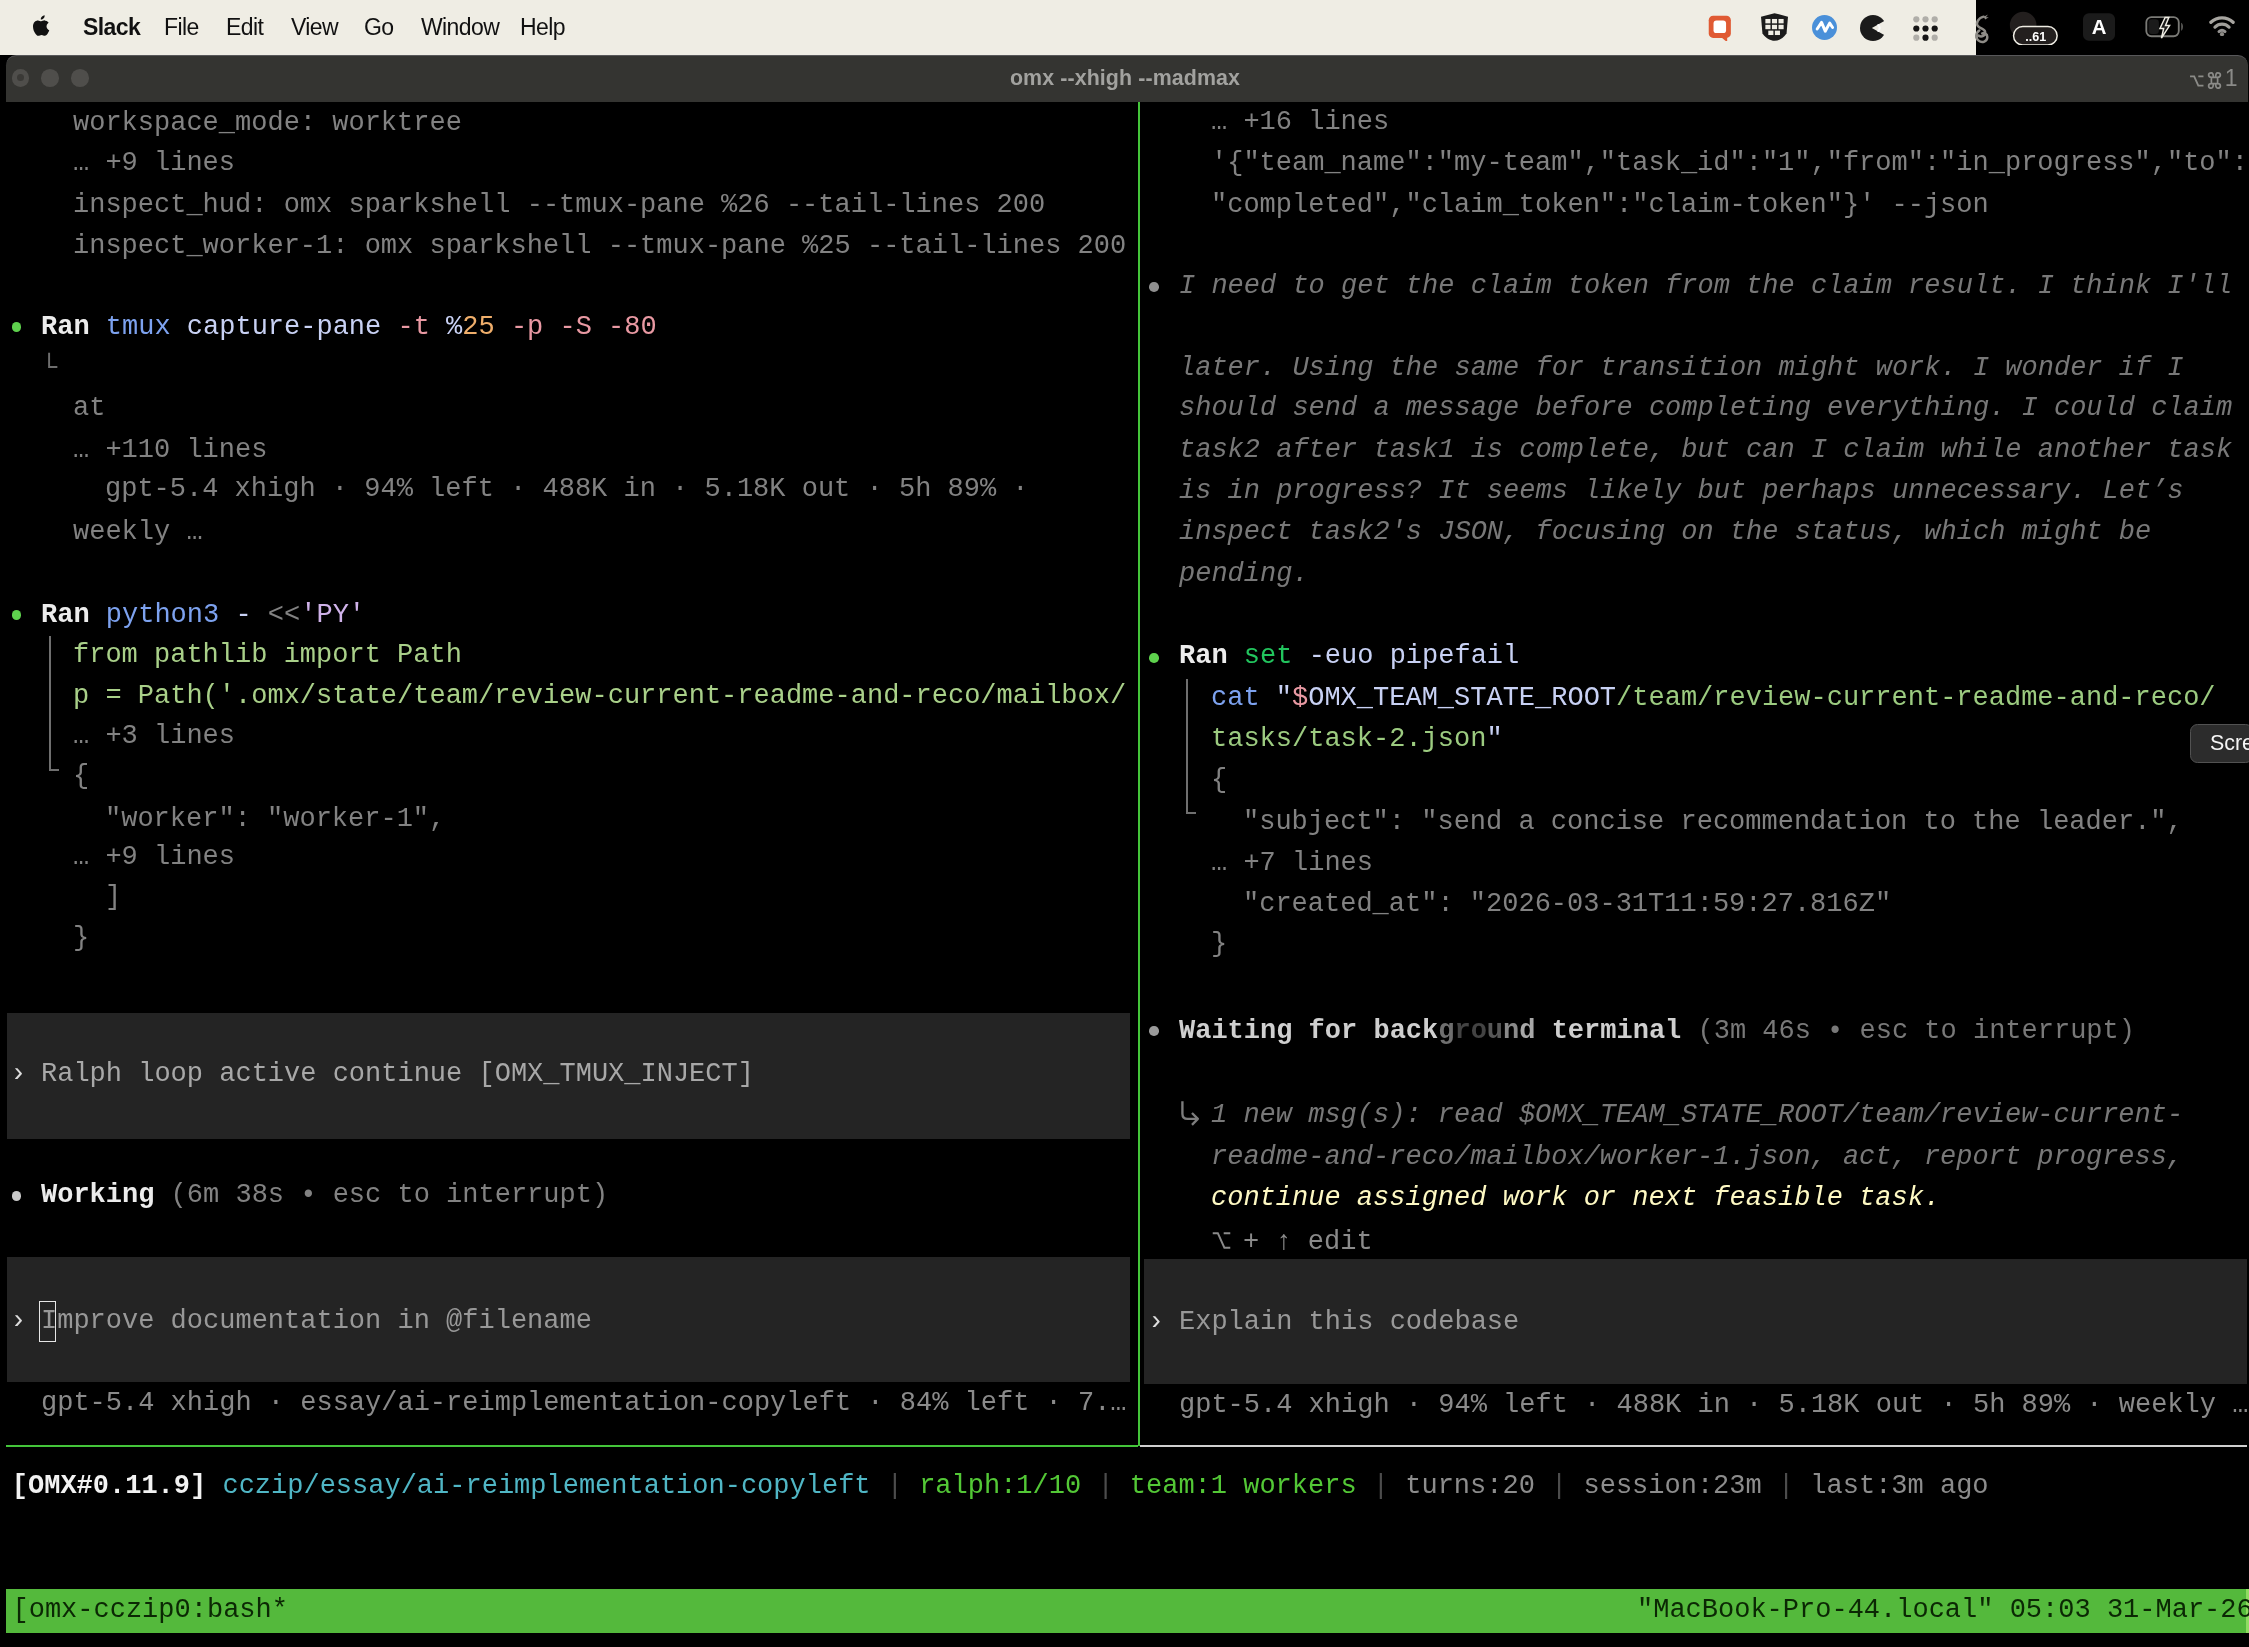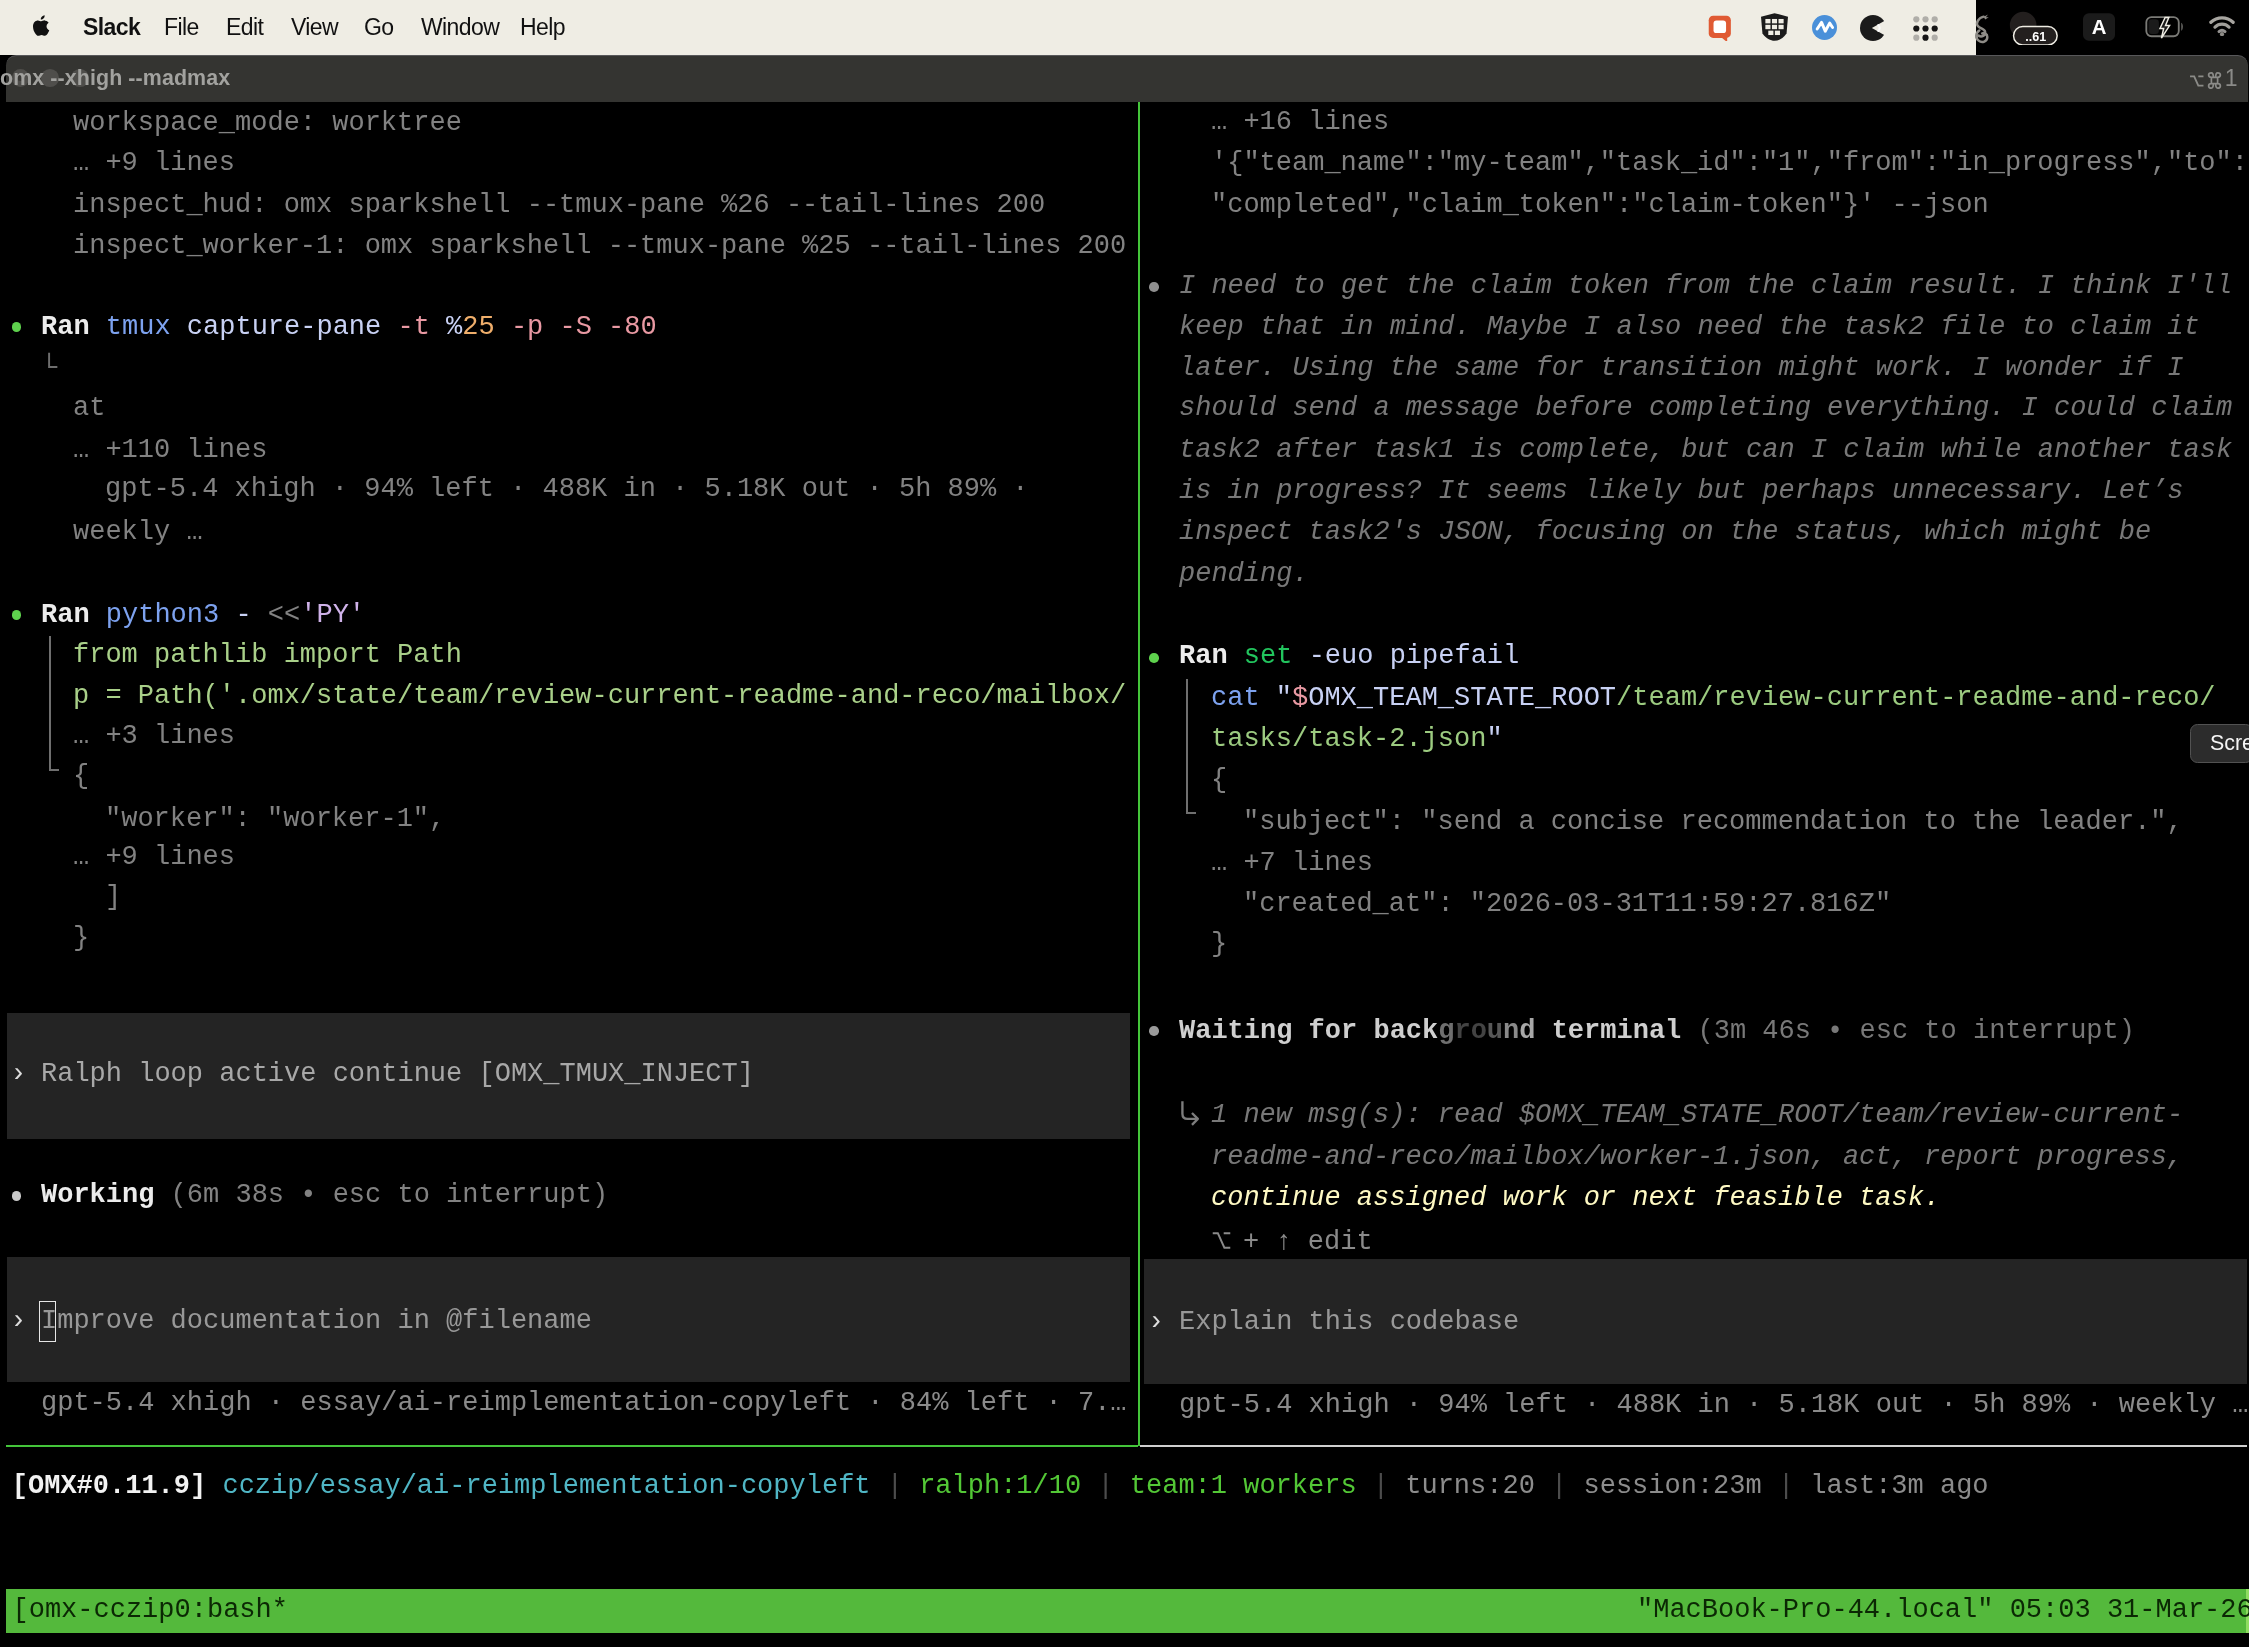--- a/index.html
+++ b/index.html
@@ -1,21 +1,21 @@
 <!DOCTYPE html>
 <html style="font-size:11.8px"><head><meta charset="utf-8"><style>
 * { margin:0; padding:0; box-sizing:border-box; }
 html,body { width:2250px; height:1648px; background:#000; overflow:hidden; }
 #screen { position:relative; width:2250px; height:1648px; background:#000; font-family:"Liberation Mono",monospace; }
 #menubar { position:absolute; left:0; top:0; width:1976px; height:55px; background:#efede4; }
 .mi { position:absolute; top:0; height:55px; line-height:55px; font-family:"Liberation Sans",sans-serif; font-size:23px; color:#111; letter-spacing:-0.6px; }
 .ic { position:absolute; }
 #titlebar { position:absolute; left:5.9px; top:55px; width:2242px; height:47px; background:#343431; border-radius:10.3px 10.3px 0 0; border-top:1.5px solid #58585a; }
 .tl { position:absolute; top:69px; width:17.7px; height:17.7px; border-radius:50%; background:#4f4e4b; }
-#wtitle { position:absolute; top:55px; left:0; width:2250px; height:47px; line-height:47px; font-family:"Liberation Sans",sans-serif; font-size:21.4px; font-weight:bold; color:#a2a29f; letter-spacing:0.1px; }
+#wtitle { position:absolute; top:55px; left:0; width:2250px; height:47px; line-height:47px; text-align:center; font-family:"Liberation Sans",sans-serif; font-size:21.4px; font-weight:bold; color:#a2a29f; letter-spacing:0.1px; }
 #hotkey { position:absolute; top:55px; right:12.5px; height:47px; line-height:47px; font-family:"Liberation Sans",sans-serif; font-size:23px; color:#8b8b88; }
 .ln { position:absolute; white-space:pre; font-size:27px; line-height:41px; height:41px; color:#828282; letter-spacing:0; }
 .box { position:absolute; background:#242424; }
 #divider { position:absolute; left:1138px; top:102px; width:2.2px; height:1344px; background:#44c53a; }
 #bordL { position:absolute; left:5.9px; top:1445px; width:1132px; height:2.2px; background:#44c53a; }
 #bordR { position:absolute; left:1140px; top:1445px; width:1107px; height:2.2px; background:#cfcfcf; }
 #greenbar { position:absolute; left:5.9px; top:1589px; width:2241px; height:44px; background:#54b93c; }
 #cursor { position:absolute; left:39px; top:1301px; width:17px; height:41px; border:1.5px solid #e6e6e6; }
 #screc { position:absolute; left:2190px; top:724px; width:63px; height:39px; background:#2c2c2c; border:1.5px solid #525252; border-radius:7.4px; }
 #screc span { position:absolute; left:19px; top:0; height:37px; line-height:37px; font-family:"Liberation Sans",sans-serif; font-size:21.4px; color:#f5f5f5; }
@@ -161,21 +161,20 @@
 <div class="ln bx" style="left:41px;top:1054px"><span style="color:#a8a8a8;">Ralph loop active continue [OMX_TMUX_INJECT]</span></div>
 <div class="ln " style="left:41px;top:1175px"><span style="color:#ececec;font-weight:bold;">Working</span><span style="color:#828282;"> (6m 38s • esc to interrupt)</span></div>
 <div class="ln bx" style="left:10.3px;top:1301px"><span style="color:#dddddd;">›</span></div>
 <div class="ln bx" style="left:41px;top:1301px"><span style="color:#989898;">Improve documentation in @filename</span></div>
 <div class="ln " style="left:41px;top:1383px"><span style="color:#8a8a8a;">gpt-5.4 xhigh · essay/ai-reimplementation-copyleft · 84% left · 7.…</span></div>
 <div class="ln " style="left:11.8px;top:1466px"><span style="color:#f2f2f2;font-weight:bold;">[OMX#0.11.9]</span> <span style="color:#50b6c5;">cczip/essay/ai-reimplementation-copyleft</span><span style="color:#4c4c4c;"> | </span><span style="color:#53c836;">ralph:1/10</span><span style="color:#4c4c4c;"> | </span><span style="color:#53c836;">team:1 workers</span><span style="color:#4c4c4c;"> | </span><span style="color:#8c8c8c;">turns:20</span><span style="color:#4c4c4c;"> | </span><span style="color:#8c8c8c;">session:23m</span><span style="color:#4c4c4c;"> | </span><span style="color:#8c8c8c;">last:3m ago</span></div>
 <div class="ln " style="left:1211px;top:102px">… +16 lines</div>
 <div class="ln " style="left:1211px;top:143px">'{"team_name":"my-team","task_id":"1","from":"in_progress","to":</div>
 <div class="ln " style="left:1211px;top:185px">"completed","claim_token":"claim-token"}' --json</div>
 <div class="ln " style="left:1179px;top:266px"><span style="color:#787878;font-style:italic;">I need to get the claim token from the claim result. I think I'll</span></div>
-<div class="ln " style="left:1179px;top:307px"><span style="color:#787878;font-style:italic;">keep that in mind. Maybe I also need the task2 file to claim it</span></div>
 <div class="ln " style="left:1179px;top:348px"><span style="color:#787878;font-style:italic;">later. Using the same for transition might work. I wonder if I</span></div>
 <div class="ln " style="left:1179px;top:388px"><span style="color:#787878;font-style:italic;">should send a message before completing everything. I could claim</span></div>
 <div class="ln " style="left:1179px;top:430px"><span style="color:#787878;font-style:italic;">task2 after task1 is complete, but can I claim while another task</span></div>
 <div class="ln " style="left:1179px;top:471px"><span style="color:#787878;font-style:italic;">is in progress? It seems likely but perhaps unnecessary. Let’s</span></div>
 <div class="ln " style="left:1179px;top:512px"><span style="color:#787878;font-style:italic;">inspect task2's JSON, focusing on the status, which might be</span></div>
 <div class="ln " style="left:1179px;top:554px"><span style="color:#787878;font-style:italic;">pending.</span></div>
 <div class="ln " style="left:1179px;top:636px"><span style="color:#ececec;font-weight:bold;">Ran</span> <span style="color:#22c55e;">set</span> <span style="color:#c8d1f4;">-euo</span> <span style="color:#c8d1f4;">pipefail</span></div>
 <div class="ln " style="left:1211px;top:678px"><span style="color:#7da2ef;">cat</span> <span style="color:#c8d1f4;">"</span><span style="color:#e999a3;">$</span><span style="color:#c8d1f4;">OMX_TEAM_STATE_ROOT</span><span style="color:#9ccb80;">/team/review-current-readme-and-reco/</span></div>
 <div class="ln " style="left:1211px;top:719px"><span style="color:#9ccb80;">tasks/task-2.json</span><span style="color:#c8d1f4;">"</span></div>
 <div class="ln " style="left:1211px;top:760px">{</div>

